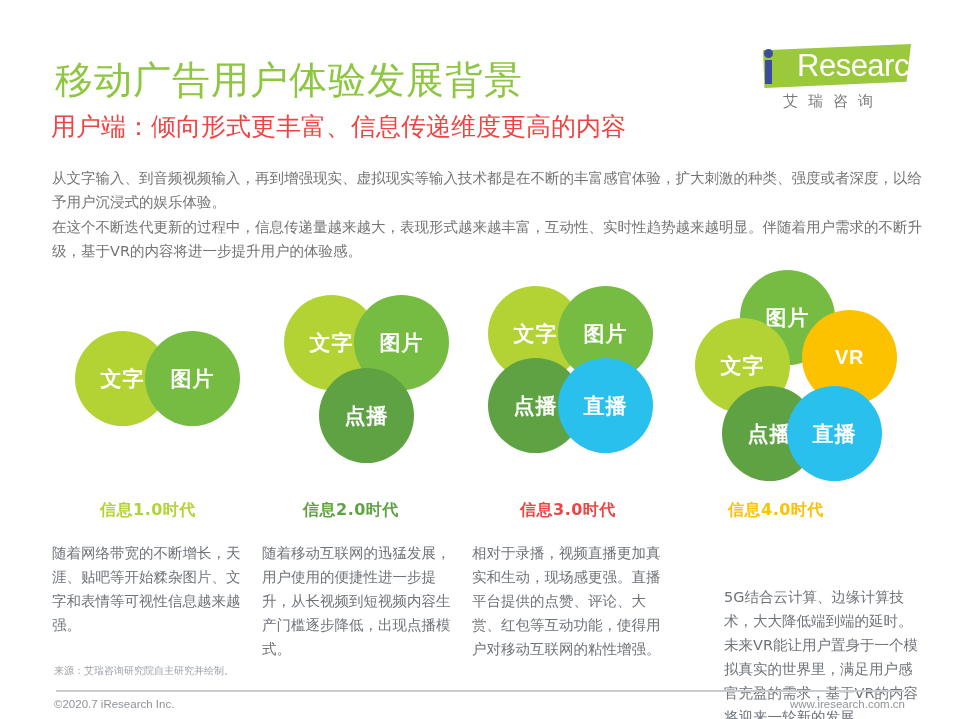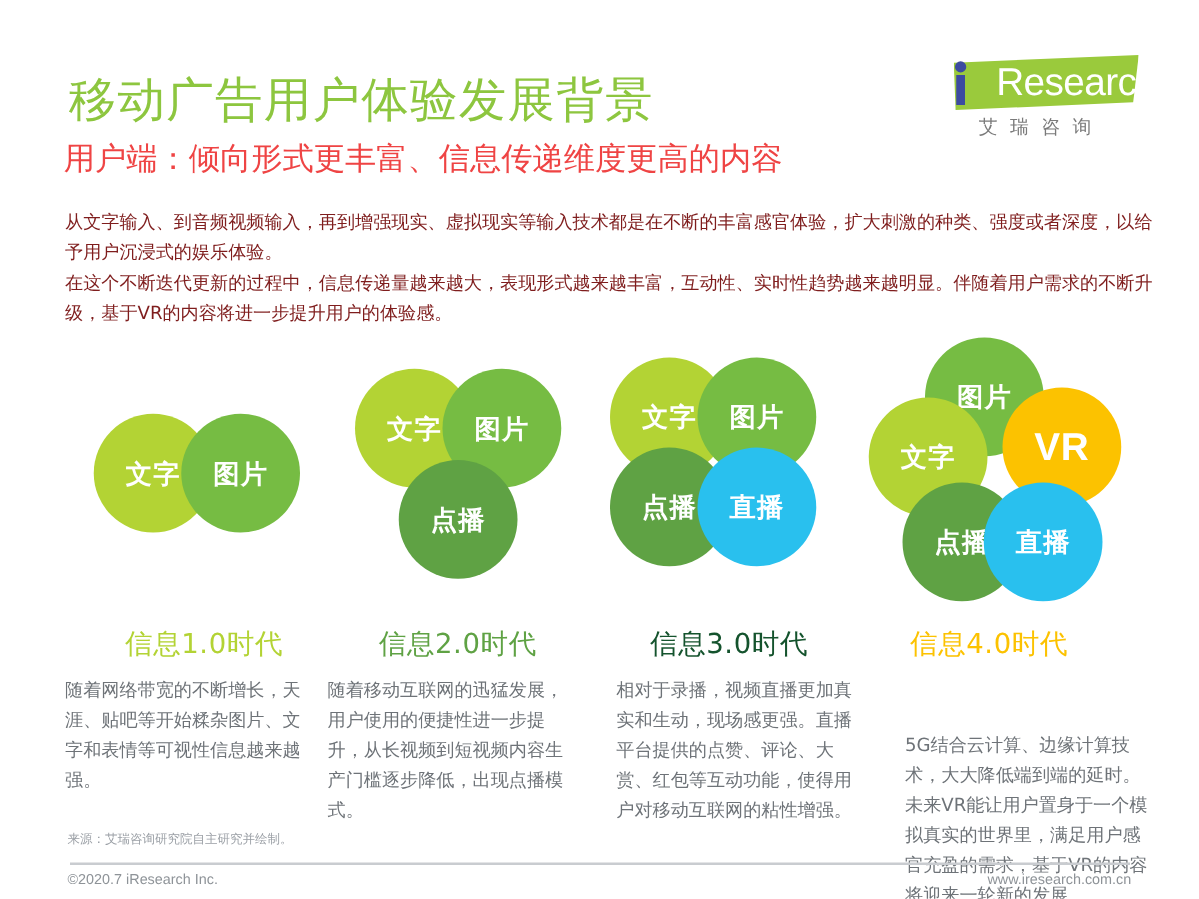--- a/index.html
+++ b/index.html
@@ -108,21 +108,21 @@
   }
 
   
   .intro {
     position: absolute;
     left: 52px;
     top: 166px;
     width: 872px;
     font-size: 14.5px;
     line-height: 24px;
-    color: #7f1d1d;
+    color: #737373;
     font-family: "DejaVu Sans", sans-serif;
   }
   .intro p {
     margin: 0 0 1px 0;
   }
 
   
   .venn-area {
     position: absolute;
     left: 0;
@@ -141,28 +141,28 @@
     color: #ffffff;
     display: flex;
     align-items: center;
     justify-content: center;
     font-size: 21px;
     font-weight: bold;
     font-family: "DejaVu Sans", sans-serif;
     letter-spacing: 1px;
     box-sizing: border-box;
   }
-  .bubble.vr-txt { font-size: 31px; letter-spacing: 0.5px; font-family: "Liberation Sans", sans-serif; }
+  .bubble.vr-txt { font-size: 20px; letter-spacing: 0.5px; font-family: "Liberation Sans", sans-serif; }
 
   
   .era-label {
     position: absolute;
     top: 500px;
-    font-size: 22px;
-    font-weight: normal;
+    font-size: 16px;
+    font-weight: bold;
     font-family: "DejaVu Sans", sans-serif;
     letter-spacing: 0.5px;
     white-space: nowrap;
     text-align: center;
   }
 
   
   .desc {
     position: absolute;
     top: 541px;
@@ -254,26 +254,26 @@
       <div class="bubble" style="left:50px;top:2px;width:95px;height:95px;background:#76BC43;">图片</div>
       <div class="bubble" style="left:5px;top:50px;width:95px;height:95px;background:#B3D334;">文字</div>
       <div class="bubble vr-txt" style="left:112px;top:42px;width:95px;height:95px;background:#FCC200;">VR</div>
       <div class="bubble" style="left:32px;top:118px;width:95px;height:95px;background:#5FA244;">点播</div>
       <div class="bubble" style="left:97px;top:118px;width:95px;height:95px;background:#29C0EE;">直播</div>
     </div>
   </div>
 
   <div class="era-label" style="left:100px;color:#B3D334;">信息1.0时代</div>
   <div class="era-label" style="left:303px;color:#5FA244;">信息2.0时代</div>
-  <div class="era-label" style="left:520px;color:#14532d;">信息3.0时代</div>
+  <div class="era-label" style="left:520px;color:#ef4444;">信息3.0时代</div>
   <div class="era-label" style="left:728px;color:#FCC200;">信息4.0时代</div>
 
   <div class="desc" style="left:52px;">随着网络带宽的不断增长，天涯、贴吧等开始糅杂图片、文字和表情等可视性信息越来越强。</div>
   <div class="desc" style="left:262px;">随着移动互联网的迅猛发展，用户使用的便捷性进一步提升，从长视频到短视频内容生产门槛逐步降低，出现点播模式。</div>
-  <div class="desc" style="left:472px;margin-left:21px;">相对于录播，视频直播更加真实和生动，现场感更强。直播平台提供的点赞、评论、大赏、红包等互动功能，使得用户对移动互联网的粘性增强。</div>
+  <div class="desc" style="left:472px;">相对于录播，视频直播更加真实和生动，现场感更强。直播平台提供的点赞、评论、大赏、红包等互动功能，使得用户对移动互联网的粘性增强。</div>
   <div class="desc" style="left:724px;margin-top:44px;">5G结合云计算、边缘计算技术，大大降低端到端的延时。未来VR能让用户置身于一个模拟真实的世界里，满足用户感官充盈的需求，基于VR的内容将迎来一轮新的发展。</div>
 
   <div class="source">来源：艾瑞咨询研究院自主研究并绘制。</div>
   <div class="footer-rule"></div>
   <div class="footer-left">©2020.7 iResearch Inc.</div>
   <div class="footer-right">www.iresearch.com.cn</div>
 
 </div>
 
 </body></html>

